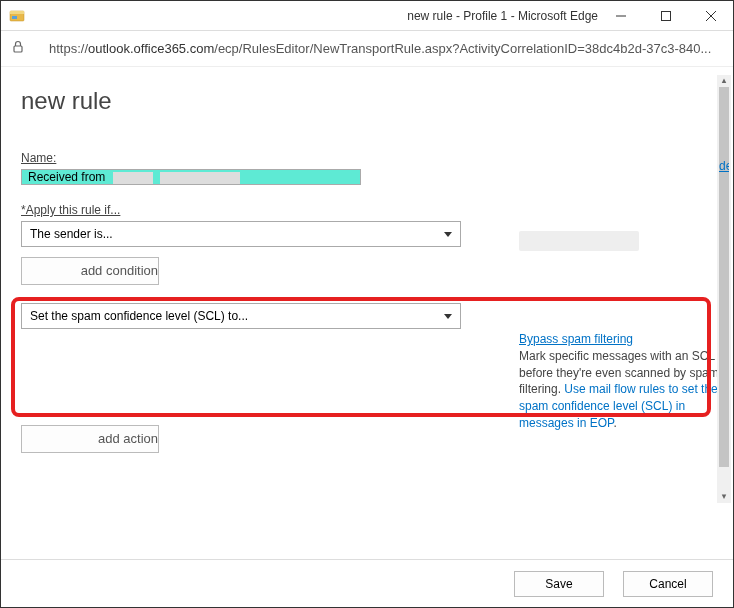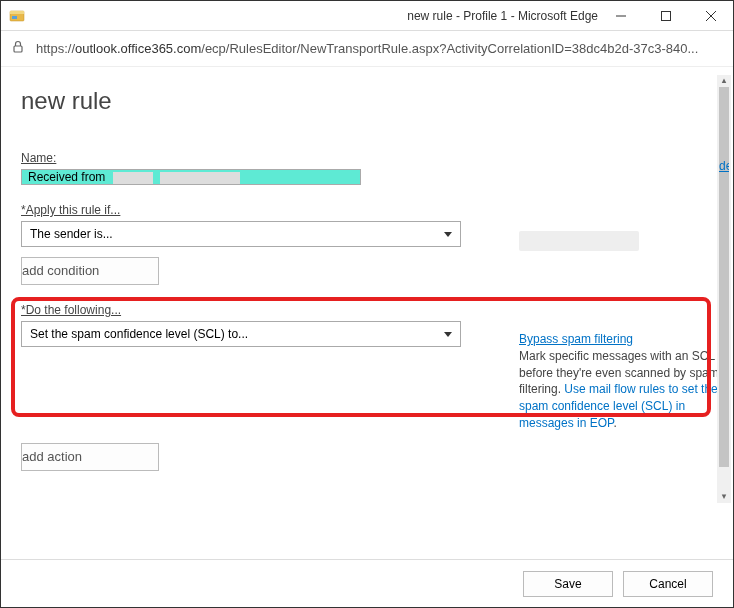--- a/index.html
+++ b/index.html
@@ -4,49 +4,49 @@
   <style>
     * { box-sizing: border-box; margin: 0; padding: 0; }
     body { font-family: "Segoe UI", Tahoma, sans-serif; font-size: 12px; background: #fff; width: 734px; height: 608px; overflow: hidden; position: relative; border: 1px solid #333; }
     
     .titlebar { height: 30px; background: #fff; border-bottom: 1px solid #ddd; display: flex; align-items: center; padding: 0 0 0 8px; }
     .titlebar-icon { width: 16px; height: 16px; margin-right: 6px; display: inline-flex; align-items: center; justify-content: center; }
     .titlebar-text { flex: 1; font-size: 12px; color: #333; text-align: right; }
     .win-controls { display: flex; height: 100%; }
     .win-btn { width: 45px; height: 100%; display: flex; align-items: center; justify-content: center; cursor: pointer; }
     
-    .addressbar { height: 36px; display: flex; align-items: center; padding: 0 10px; border-bottom: 1px solid #eee; gap: 11px; }
+    .addressbar { height: 36px; display: flex; align-items: center; padding: 0 10px; border-bottom: 1px solid #eee; gap: 24px; }
     .lock-icon { color: #666; }
     .url-text { flex: 1; font-size: 13px; color: #555; white-space: nowrap; overflow: hidden; text-overflow: ellipsis; }
     .url-text .domain { color: #333; font-weight: 400; }
     
     .content-wrap { position: relative; height: calc(100% - 66px); }
     .content { padding: 20px 30px 20px 20px; height: calc(100% - 48px); overflow: hidden; position: relative; }
     
     .page-title { font-size: 24px; font-weight: 300; color: #444; margin-bottom: 36px; }
     
     .field-label { font-size: 12px; color: #444; margin-bottom: 4px; text-decoration: underline; }
     .text-input { width: 340px; height: 16px; border: 1px solid #aaa; padding: 0 6px; font-size: 12px; background: #5eead4; }
     .text-input .redacted { display: inline-block; background: #ddd; height: 12px; vertical-align: middle; }
     
     .dropdown { width: 440px; height: 26px; border: 1px solid #aaa; padding: 0 24px 0 8px; font-size: 12px; line-height: 24px; background: #fff; position: relative; cursor: pointer; }
     .dropdown::after { content: ""; position: absolute; right: 8px; top: 10px; border-left: 4px solid transparent; border-right: 4px solid transparent; border-top: 5px solid #333; }
     
-    .small-btn { width: 138px; height: 28px; border: 1px solid #bbb; background: #fdfdfd; font-size: 13px; color: #555; cursor: pointer; text-align: left; line-height: 26px; margin-top: 10px; }
+    .small-btn { width: 138px; height: 28px; border: 1px solid #bbb; background: #fdfdfd; font-size: 13px; color: #555; cursor: pointer; text-align: right; line-height: 26px; margin-top: 10px; }
     
     .section { margin-bottom: 18px; }
     
     .side-info { position: absolute; left: 498px; width: 205px; font-size: 12px; color: #444; line-height: 1.4; margin-top: 12px; }
     .side-info .title-link { color: #0072c6; text-decoration: underline; cursor: pointer; }
     .side-info .inline-link { color: #0072c6; cursor: pointer; }
     .side-info .grey-box { width: 120px; height: 20px; background: #eee; border-radius: 2px; }
     
     .highlight-box { position: absolute; border: 4px solid #e62020; border-radius: 8px; pointer-events: none; }
     
-    .footer { position: absolute; bottom: 0; left: 0; right: 0; height: 48px; border-top: 1px solid #ddd; display: flex; justify-content: flex-end; align-items: center; padding: 0 20px; gap: 10px; background: #fff; }
+    .footer { position: absolute; bottom: 0; left: 0; right: 0; height: 48px; border-top: 1px solid #ddd; display: flex; justify-content: flex-end; align-items: center; padding: 0 20px; gap: 19px; background: #fff; }
     .footer-btn { width: 90px; height: 26px; border: 1px solid #bbb; background: #fdfdfd; font-size: 12px; cursor: pointer; }
     
     .vscroll { position: absolute; right: 2px; top: 8px; bottom: 56px; width: 14px; background: #f0f0f0; }
     .vscroll .thumb { position: absolute; left: 2px; right: 2px; top: 12px; height: 380px; background: #c4c4c4; }
     .vscroll .arrow { position: absolute; left: 0; right: 0; height: 12px; text-align: center; font-size: 9px; color: #666; }
     .vscroll .arrow.up { top: 0; }
     .vscroll .arrow.down { bottom: 0; }
     .peek-link { position: absolute; right: 4px; top: 158px; width: 10px; color: #0072c6; text-decoration: underline; font-size: 12px; overflow: hidden; }
   </style>
 </head>
@@ -108,21 +108,20 @@
     <div class="section" style="position:relative;">
       <div class="field-label">*Apply this rule if...</div>
       <div class="dropdown"><span>The sender is...</span></div>
       <div class="side-info" style="top:16px;">
         <div class="grey-box"></div>
       </div>
       <div class="small-btn">add condition</div>
     </div>
 
     <div class="section" style="position:relative;padding-bottom:70px;">
-      <div class="field-label">*Do the following...</div>
       <div class="dropdown"><span>Set the spam confidence level (SCL) to...</span></div>
       <div class="side-info" style="top:16px;">
         <span class="title-link">Bypass spam filtering</span><br>
         <span>Mark specific messages with an SCL before they're even scanned by spam filtering. </span><span class="inline-link">Use mail flow rules to set the spam confidence level (SCL) in messages in EOP</span><span>.</span>
       </div>
       <div class="small-btn" style="margin-top:96px;">add action</div>
       <div class="highlight-box" style="left:-10px;top:-6px;width:700px;height:120px;"></div>
     </div>
 
     <div class="vscroll">

